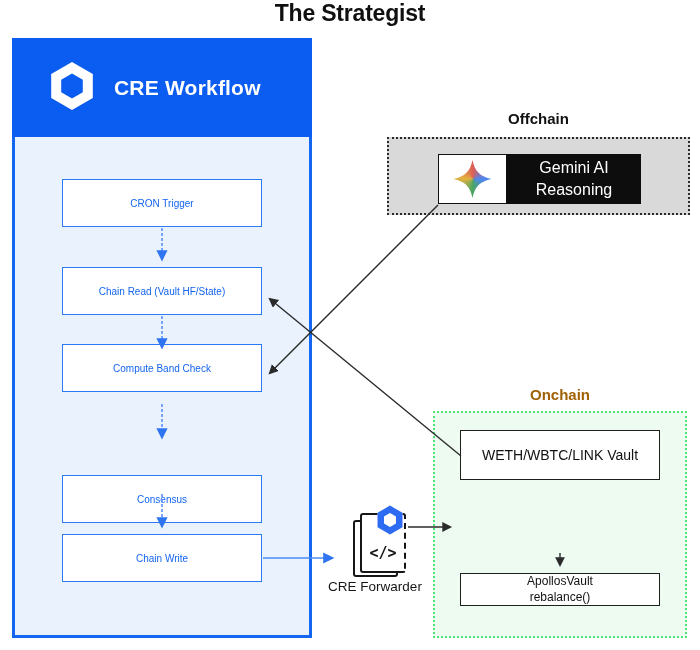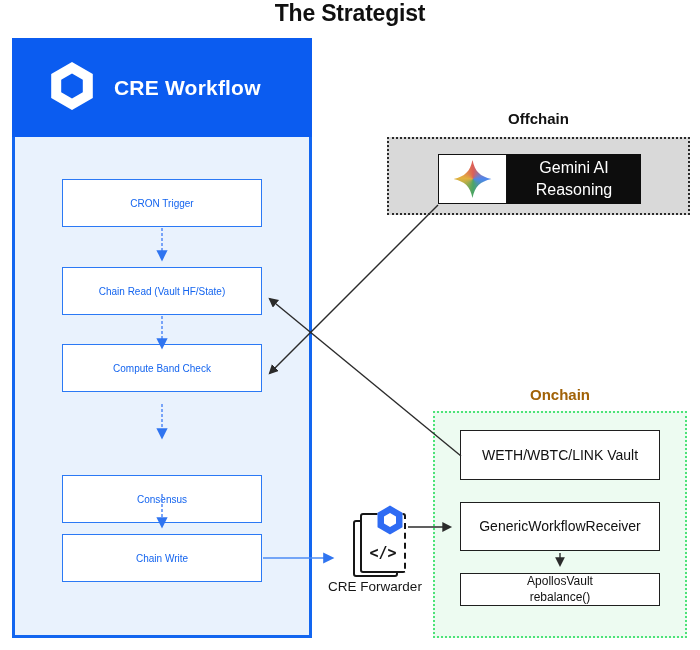--- a/index.html
+++ b/index.html
@@ -132,23 +132,20 @@
       <span>Gemini AI</span>
       <span>Reasoning</span>
     </div>
   </div>
 
   <div class="abs onchain-label">Onchain</div>
   <div class="abs onchain-box"></div>
   <div class="abs contract contract-1">
     <span>WETH/WBTC/LINK Vault</span>
   </div>
-  <div class="abs contract contract-2">
-    <span>GenericWorkflowReceiver</span>
-  </div>
   <div class="abs contract contract-3">
     <span>ApollosVault</span>
     <span>rebalance()</span>
   </div>
 
   <div class="abs forwarder">
     <div class="page-back"></div>
     <div class="page-front">
       <span class="code-glyph">&lt;/&gt;</span>
     </div>

